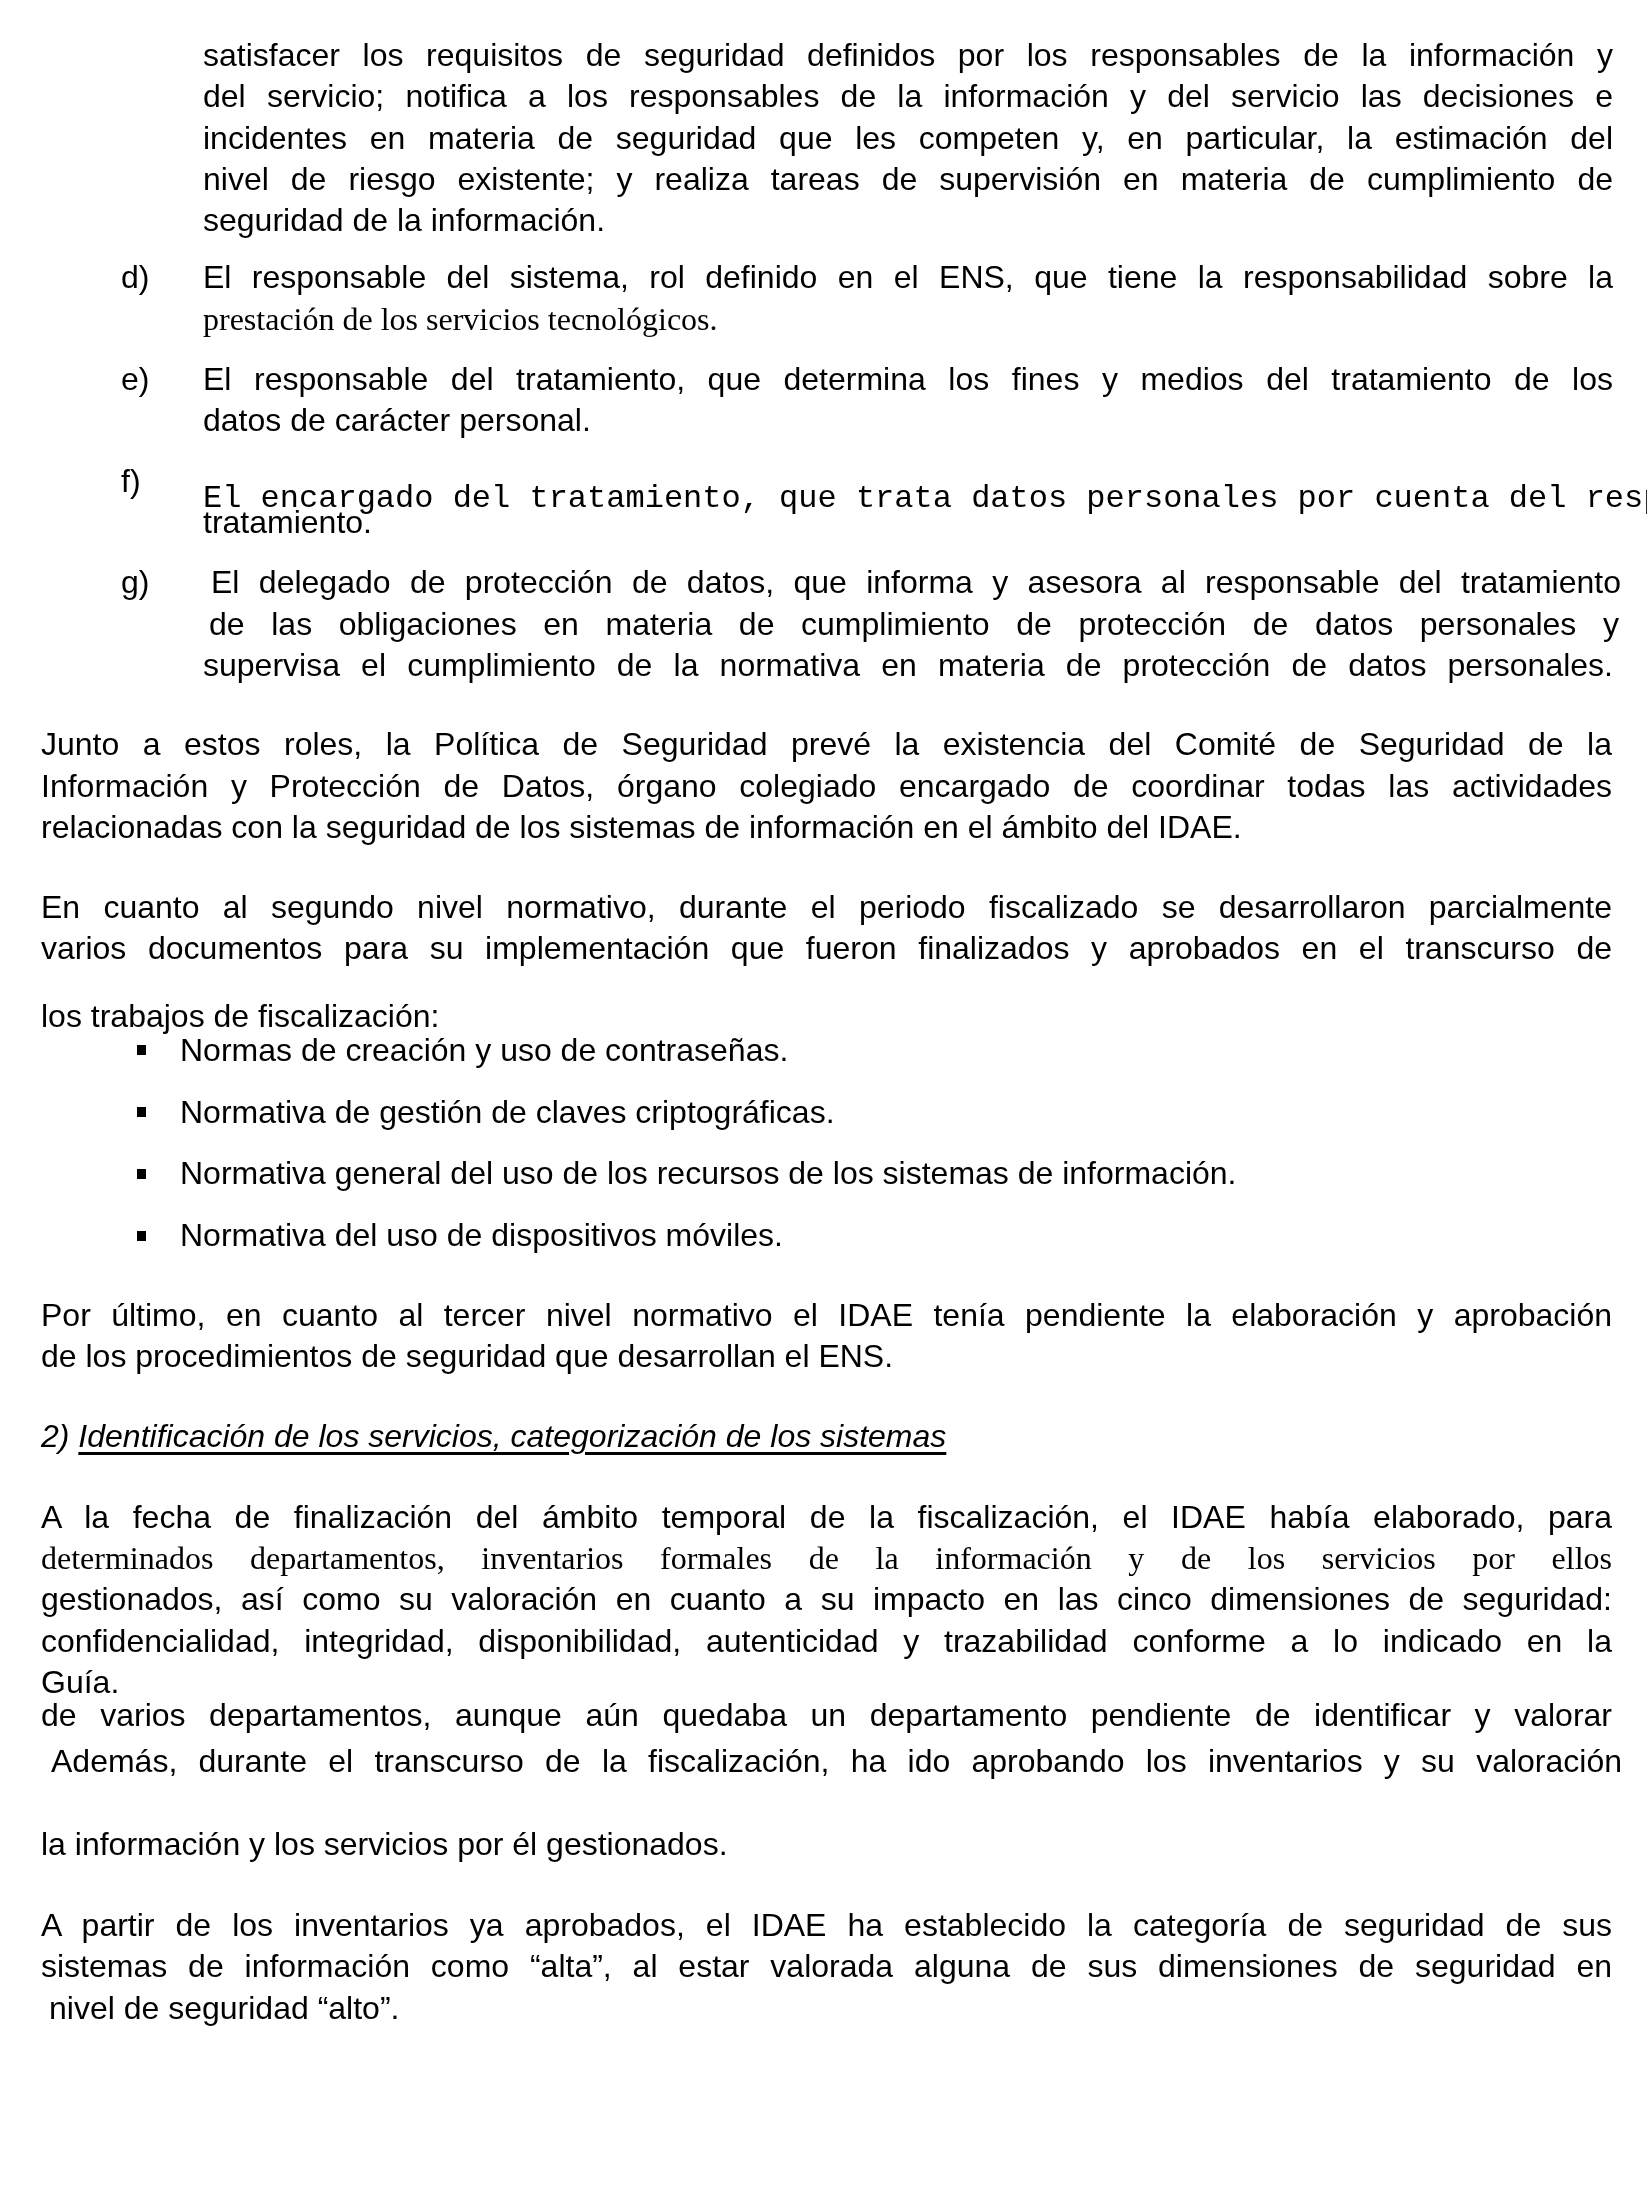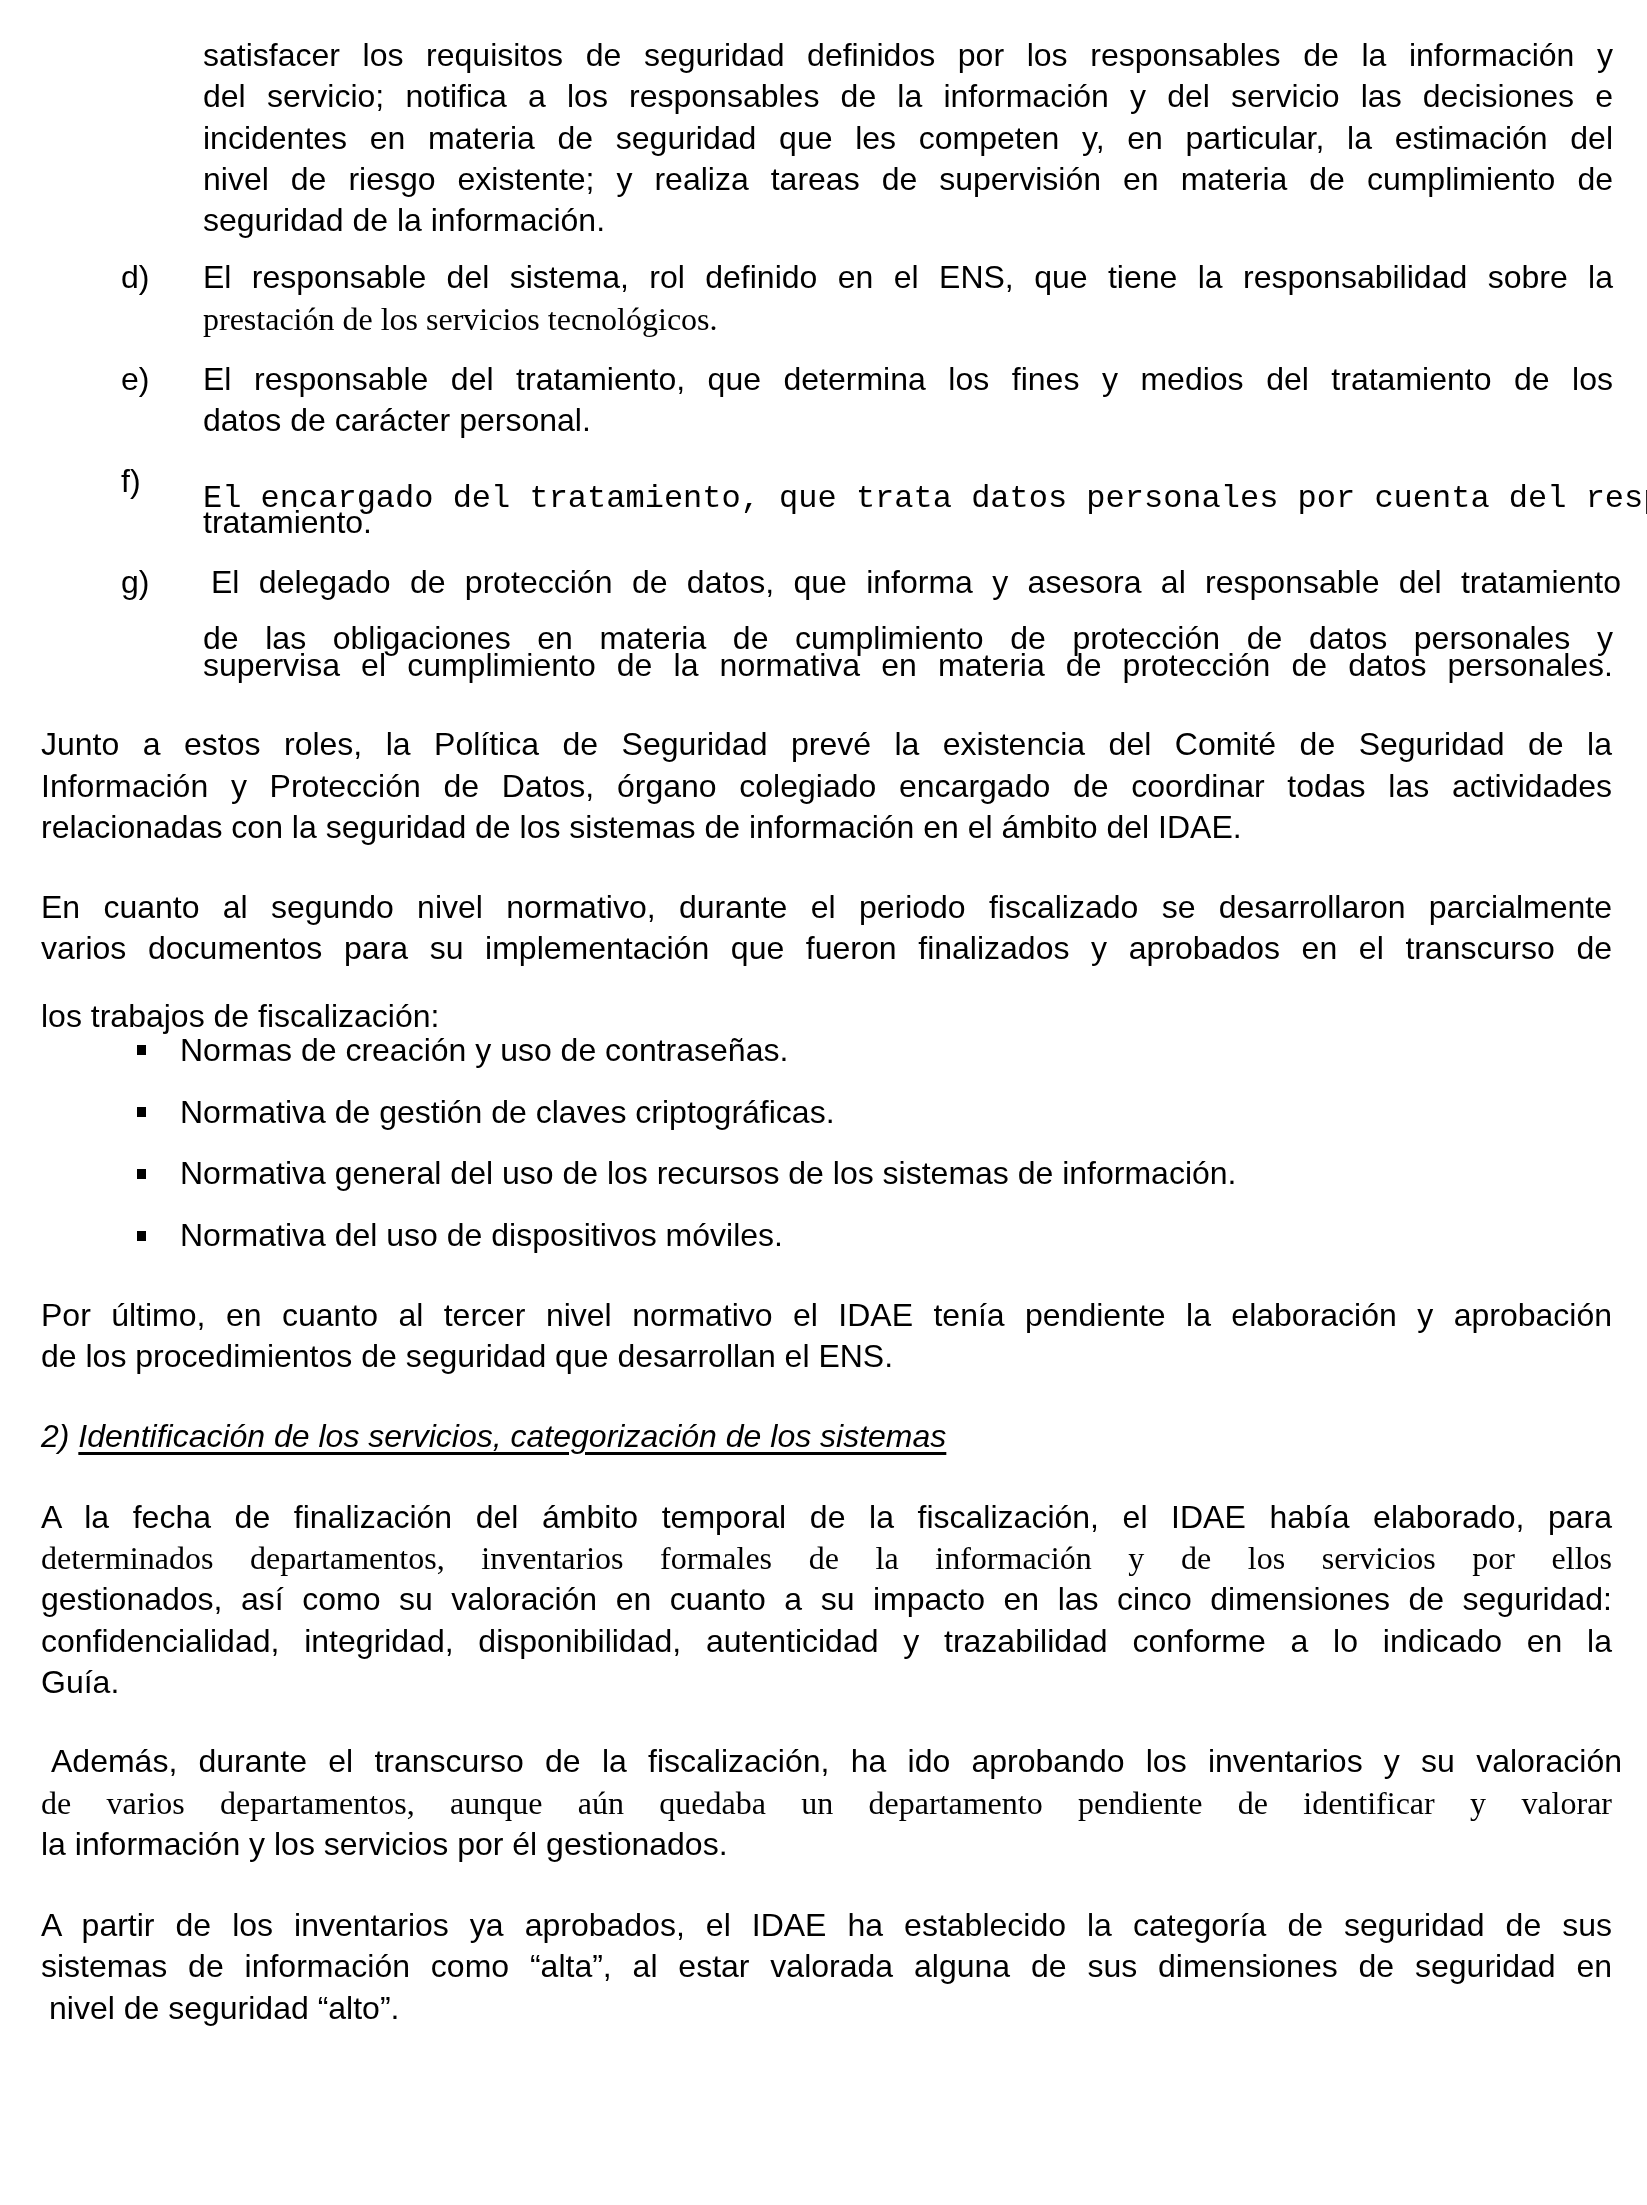--- a/index.html
+++ b/index.html
@@ -37,21 +37,21 @@
 
 <div>
   <div class="marker" style="left:121px;top:461px;">f)</div>
   <div class="line j" style="left:203px;width:1410px;top:478px;font-family:Liberation Mono, monospace;">El encargado del tratamiento, que trata datos personales por cuenta del responsable del</div>
   <div class="line" style="left:203px;top:502px;">tratamiento.</div>
 </div>
 
 <div>
   <div class="marker" style="left:121px;top:562px;">g)</div>
   <div class="line j" style="left:203px;width:1410px;top:562px;margin-left:8px;">El delegado de protección de datos, que informa y asesora al responsable del tratamiento</div>
-  <div class="line j" style="left:203px;width:1410px;top:604px;margin-top:14px;">de las obligaciones en materia de cumplimiento de protección de datos personales y</div>
+  <div class="line j" style="left:209px;width:1410px;top:604px;">de las obligaciones en materia de cumplimiento de protección de datos personales y</div>
   <div class="line j" style="left:203px;width:1410px;top:645px;">supervisa el cumplimiento de la normativa en materia de protección de datos personales.</div>
 </div>
 
 <div>
   <div class="line j" style="left:41px;width:1571px;top:724px;">Junto a estos roles, la Política de Seguridad prevé la existencia del Comité de Seguridad de la</div>
   <div class="line j" style="left:41px;width:1571px;top:766px;">Información y Protección de Datos, órgano colegiado encargado de coordinar todas las actividades</div>
   <div class="line" style="left:41px;top:807px;">relacionadas con la seguridad de los sistemas de información en el ámbito del IDAE.</div>
 </div>
 
 <div>
@@ -92,21 +92,21 @@
 <div>
   <div class="line j" style="left:41px;width:1571px;top:1497px;">A la fecha de finalización del ámbito temporal de la fiscalización, el IDAE había elaborado, para</div>
   <div class="line j" style="left:41px;width:1571px;top:1538px;font-family:Liberation Serif, serif;">determinados departamentos, inventarios formales de la información y de los servicios por ellos</div>
   <div class="line j" style="left:41px;width:1571px;top:1579px;">gestionados, así como su valoración en cuanto a su impacto en las cinco dimensiones de seguridad:</div>
   <div class="line j" style="left:41px;width:1571px;top:1621px;">confidencialidad, integridad, disponibilidad, autenticidad y trazabilidad conforme a lo indicado en la</div>
   <div class="line" style="left:41px;top:1662px;">Guía.</div>
 </div>
 
 <div>
   <div class="line j" style="left:51px;width:1571px;top:1741px;">Además, durante el transcurso de la fiscalización, ha ido aprobando los inventarios y su valoración</div>
-  <div class="line j" style="left:41px;width:1571px;top:1783px;font-family:Liberation Serif, serif;">de varios departamentos, aunque aún quedaba un departamento pendiente de identificar y valorar</div>
+  <div class="line j" style="left:41px;width:1571px;top:1695px;">de varios departamentos, aunque aún quedaba un departamento pendiente de identificar y valorar</div>
   <div class="line" style="left:41px;top:1824px;">la información y los servicios por él gestionados.</div>
 </div>
 
 <div>
   <div class="line j" style="left:41px;width:1571px;top:1905px;">A partir de los inventarios ya aprobados, el IDAE ha establecido la categoría de seguridad de sus</div>
   <div class="line j" style="left:41px;width:1571px;top:1946px;">sistemas de información como “alta”, al estar valorada alguna de sus dimensiones de seguridad en</div>
   <div class="line" style="left:41px;top:1988px;margin-left:8px;">nivel de seguridad “alto”.</div>
 </div>
 
 

